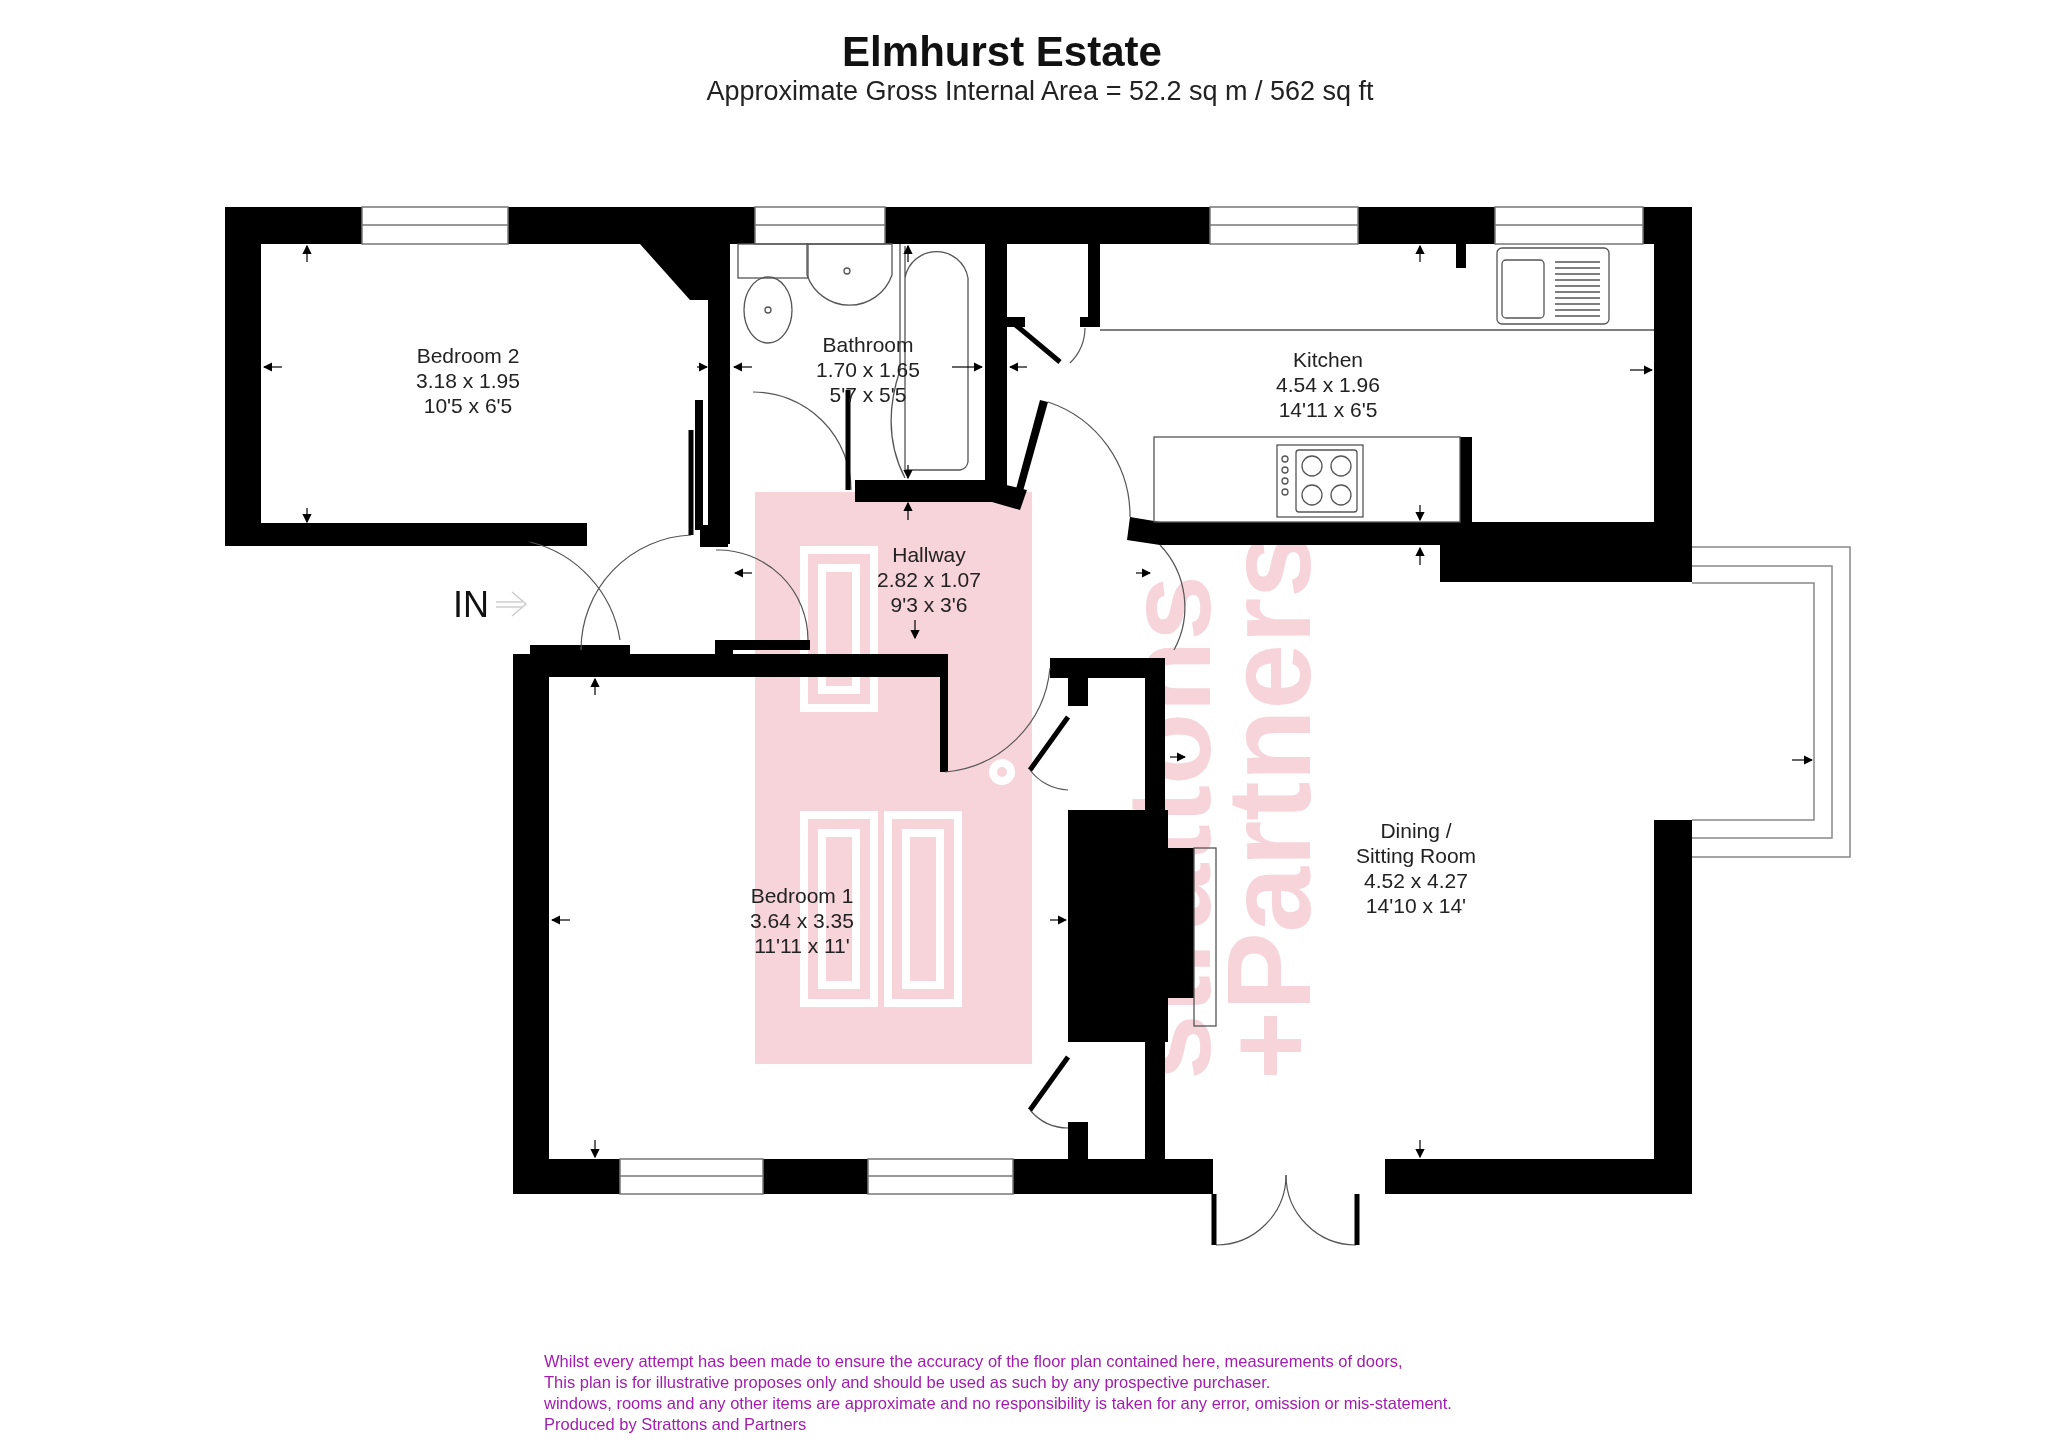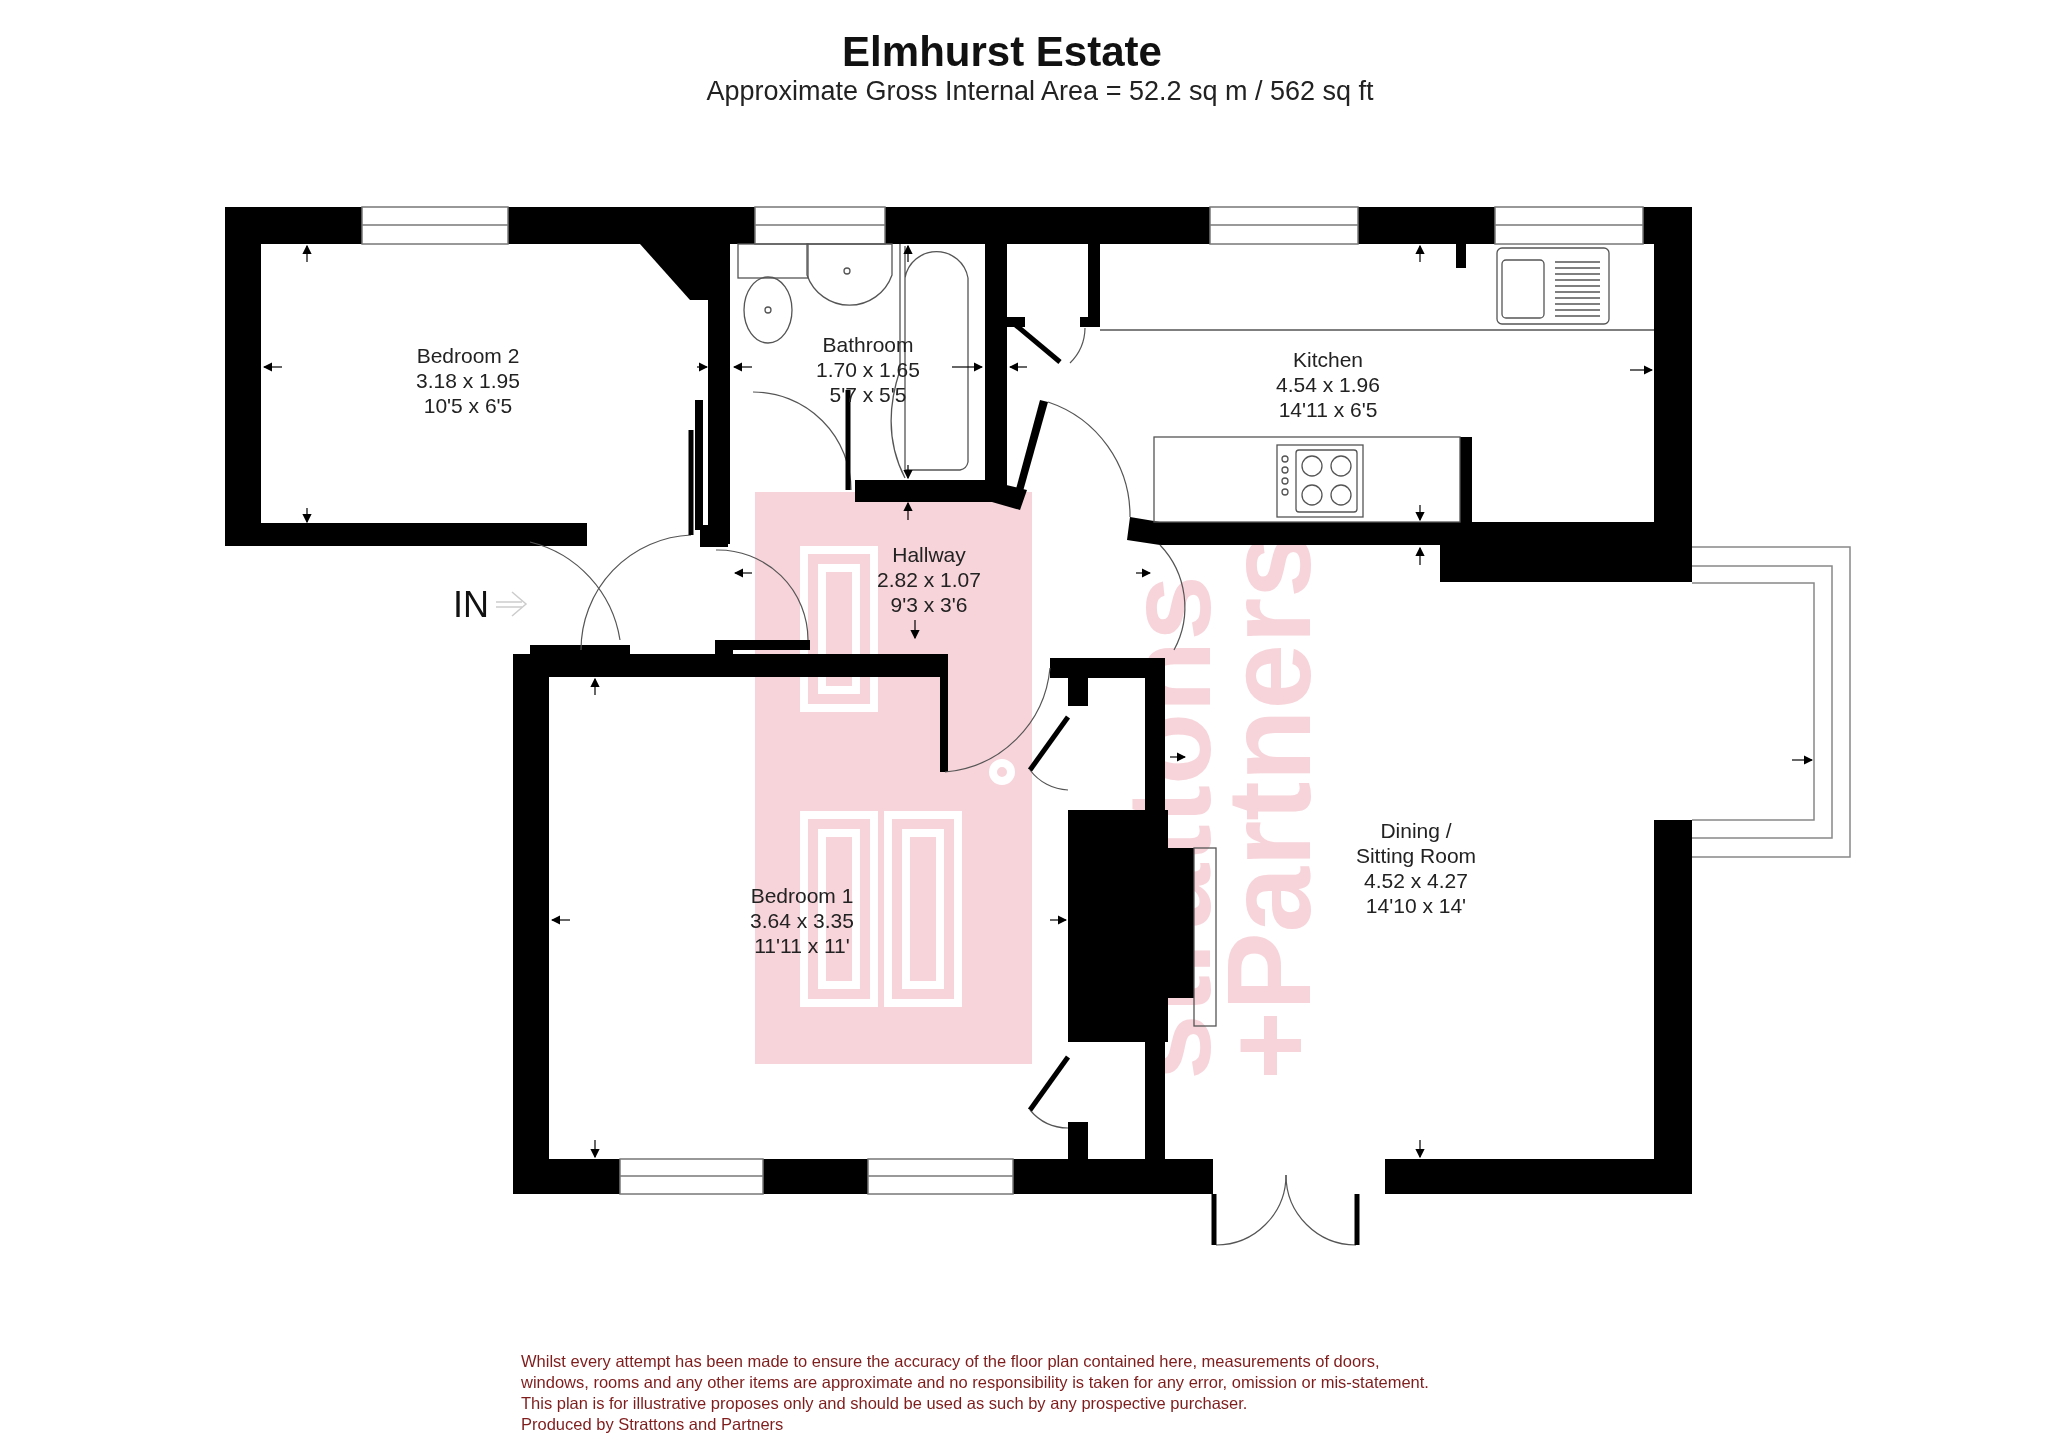--- a/index.html
+++ b/index.html
@@ -3,21 +3,21 @@
 <meta charset="utf-8">
 <style>
   html, body { margin: 0; padding: 0; background: #ffffff; }
   body { width: 2048px; height: 1447px; position: relative; overflow: hidden; font-family: "Liberation Sans", "DejaVu Sans", sans-serif; color: #1a1a1a; }
   .title { position: absolute; left: 0; width: 2004px; top: 28px; text-align: center; font-size: 42px; font-weight: bold; color: #111; }
   .subtitle { position: absolute; left: 0; width: 2048px; top: 76px; text-align: center; font-size: 27px; color: #222; padding-left: 16px; }
   svg.plan { position: absolute; left: 0; top: 0; }
   .room-label { font-family: "Liberation Sans", "DejaVu Sans", sans-serif; font-size: 21px; fill: #222; text-anchor: middle; }
   .in-label { font-family: "Liberation Sans", "DejaVu Sans", sans-serif; font-size: 36px; fill: #111; }
   .watermark { font-family: "Liberation Sans", "DejaVu Sans", sans-serif; font-weight: bold; fill: #f7d4da; font-size: 118px; }
-  .disclaimer { position: absolute; left: 521px; top: 1351px; width: 1100px; font-size: 16.5px; line-height: 21px; color: #7f1d1d; }
+  .disclaimer { position: absolute; left: 544px; top: 1351px; width: 1100px; font-size: 16.5px; line-height: 21px; color: #a21caf; }
   .disclaimer div { white-space: nowrap; }
 </style>
 </head>
 <body>
 
 <div class="title">Elmhurst Estate</div>
 <div class="subtitle">Approximate Gross Internal Area = 52.2 sq m / 562 sq ft</div>
 
 <svg class="plan" width="2048" height="1447" viewBox="0 0 2048 1447">
   <defs>
@@ -252,16 +252,16 @@
     <g fill="none" stroke="#ccc" stroke-width="1.5">
       <line x1="496" y1="602" x2="522" y2="602"></line>
       <line x1="496" y1="607" x2="522" y2="607"></line>
       <polyline points="512,592 526,604 512,616"></polyline>
     </g>
   </g>
 </svg>
 
 <div class="disclaimer">
   <div>Whilst every attempt has been made to ensure the accuracy of the floor plan contained here, measurements of doors,</div>
+  <div>This plan is for illustrative proposes only and should be used as such by any prospective purchaser.</div>
   <div>windows, rooms and any other items are approximate and no responsibility is taken for any error, omission or mis-statement.</div>
-  <div>This plan is for illustrative proposes only and should be used as such by any prospective purchaser.</div>
   <div>Produced by Strattons and Partners</div>
 </div>
 
 </body></html>

